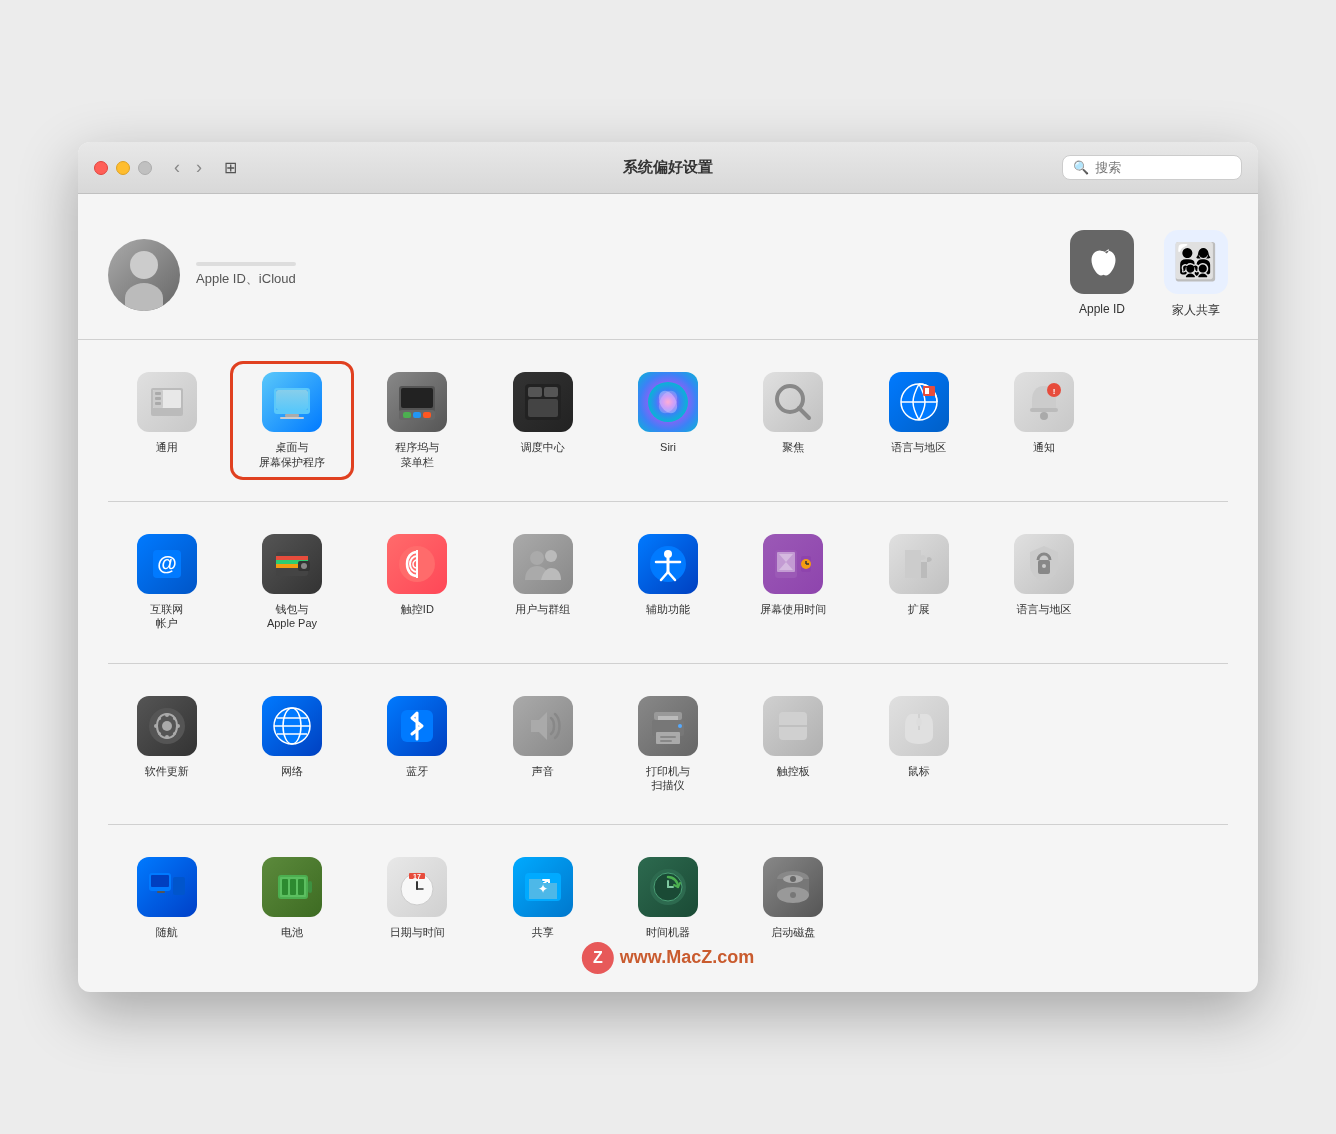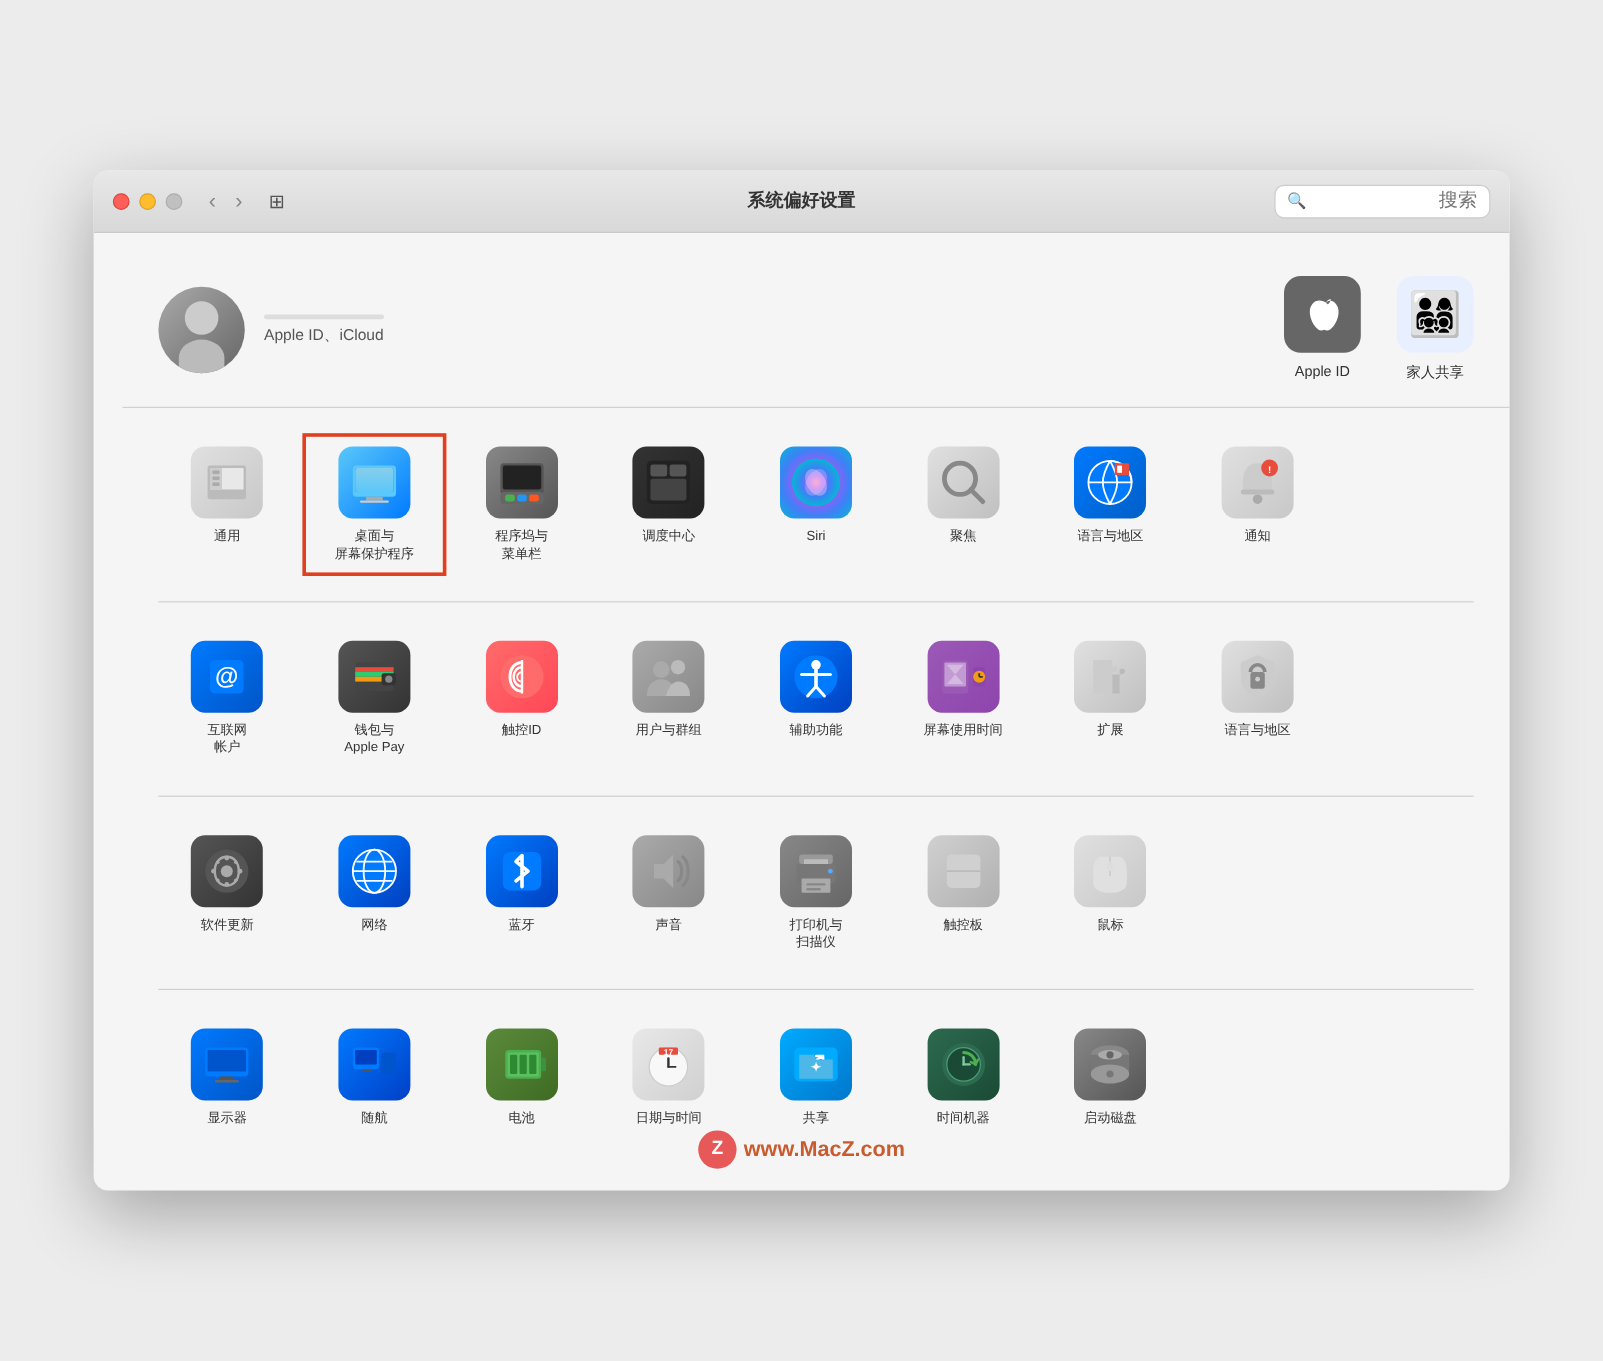--- a/index.html
+++ b/index.html
@@ -80,32 +80,30 @@
       background: white;
       border: 1px solid #ccc;
       border-radius: 8px;
       padding: 4px 10px;
       width: 180px;
       gap: 6px;
     }
     .search-box input {
       border: none;
       outline: none;
-      font-size: 16px;
+      font-size: 13px;
       color: #333;
       background: transparent;
       width: 100%;
-      text-align: right;
     }
     .search-icon-svg { color: #999; font-size: 13px; }
 
     
     .content {
       padding: 20px 30px;
-      margin-left: 24px;
     }
 
     
     .account-section {
       display: flex;
       align-items: center;
       justify-content: space-between;
       padding: 16px 0 20px;
     }
     .account-left {
@@ -214,21 +212,21 @@
       flex-direction: column;
       align-items: center;
       gap: 8px;
       cursor: pointer;
       padding: 8px 4px;
       border-radius: 8px;
       position: relative;
     }
     .icon-item.selected {
       outline: 3px solid #e04020;
-      border-radius: 0;
+      border-radius: 10px;
     }
     .icon-img {
       width: 60px;
       height: 60px;
       border-radius: 12px;
       display: flex;
       align-items: center;
       justify-content: center;
       font-size: 30px;
       overflow: hidden;
@@ -686,31 +684,20 @@
               </svg>
             </div>
             <div class="icon-label">鼠标</div>
           </div>
         </div>
       </div>
 
       <div class="grid-section">
         <div class="icon-grid">
 
-          <div class="icon-item">
-            <div class="icon-img icon-display">
-              <svg width="44" height="44" viewBox="0 0 44 44">
-                <rect x="4" y="8" width="36" height="24" rx="3" fill="#007aff"></rect>
-                <rect x="6" y="10" width="32" height="18" rx="1" fill="#0055cc"></rect>
-                <rect x="16" y="32" width="12" height="3" rx="1" fill="#555"></rect>
-                <rect x="12" y="35" width="20" height="2" rx="1" fill="#666"></rect>
-              </svg>
-            </div>
-            <div class="icon-label">显示器</div>
-          </div>
 
           <div class="icon-item">
             <div class="icon-img icon-sidecar">
               <svg width="44" height="44" viewBox="0 0 44 44">
                 <rect x="4" y="8" width="22" height="18" rx="3" fill="#007aff"></rect>
                 <rect x="28" y="12" width="12" height="18" rx="2" fill="#0055cc"></rect>
                 <rect x="6" y="10" width="18" height="12" rx="1" fill="#0040c0"></rect>
                 <rect x="12" y="26" width="8" height="2" rx="1" fill="#555"></rect>
               </svg>
             </div>

